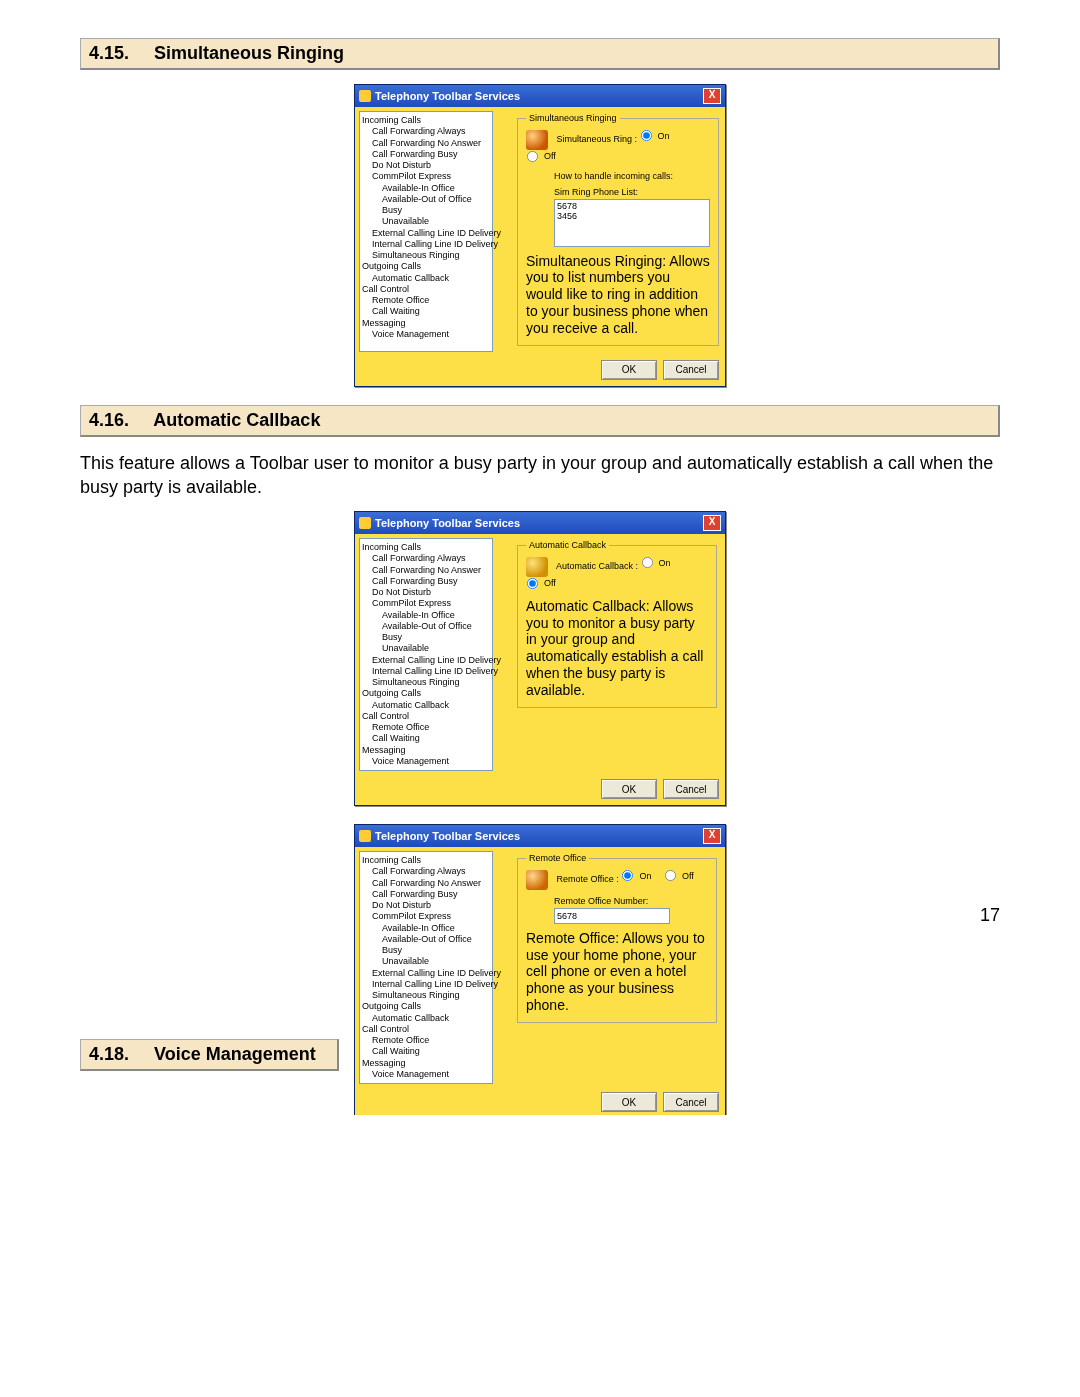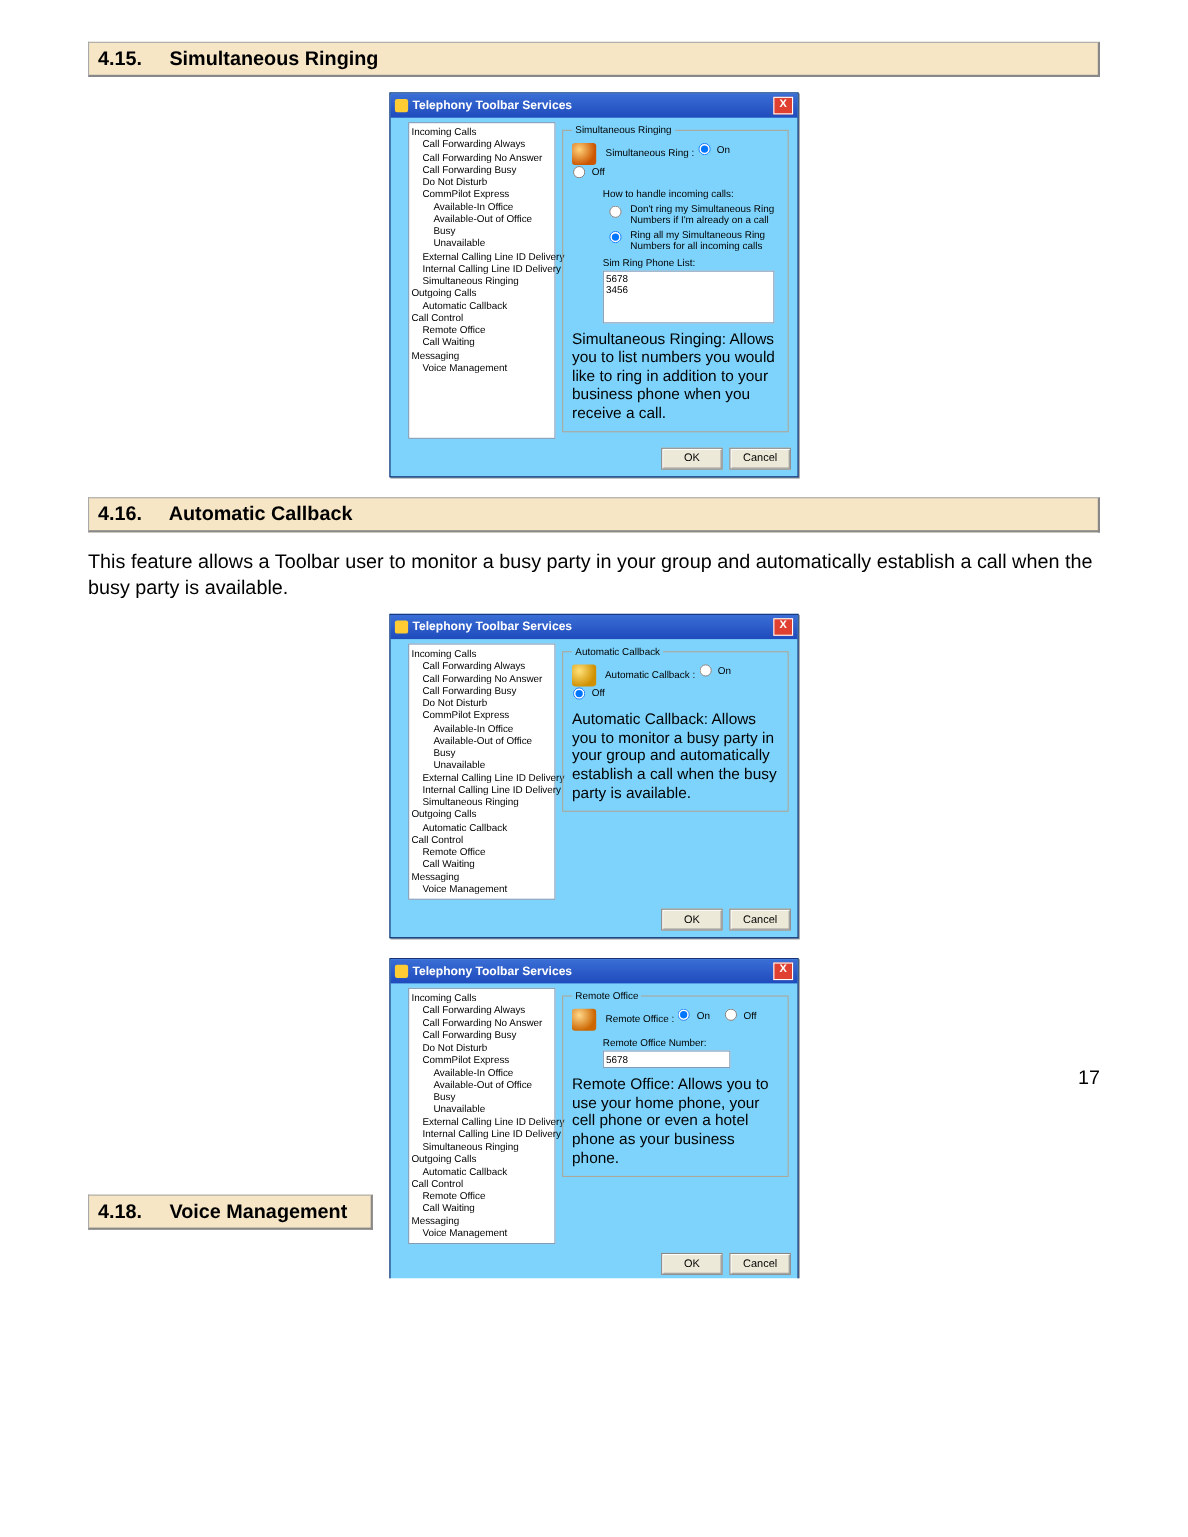--- a/index.html
+++ b/index.html
@@ -37,21 +37,21 @@
   .dialog-wrap {
     display: flex;
     justify-content: center;
     margin: 6px 0 18px 0;
   }
   .xp-window {
     width: 370px;
     font-family: Tahoma, Arial, sans-serif;
     font-size: 10px;
     border: 1px solid #0a246a;
-    background: #7dd3fc;
+    background: #fde047;
     box-shadow: 1px 1px 0 #888;
   }
   .xp-title {
     background: linear-gradient(#3a6ed5,#1f4bbd);
     color: #fff;
     font-weight: bold;
     font-size: 11px;
     padding: 3px 4px;
     display: flex;
     align-items: center;
@@ -75,22 +75,21 @@
     color: #fff;
     font-size: 10px;
     line-height: 12px;
     text-align: center;
     font-weight: bold;
     cursor: default;
   }
   .xp-body {
     display: flex;
     padding: 4px;
-    gap: 2px;
-    margin-left: 12px;
+    gap: 20px;
   }
   .tree {
     width: 128px;
     border: 1px solid #7f9db9;
     background: #fff;
     padding: 3px 2px;
     line-height: 1.25;
     font-size: 9px;
     color: #000;
   }
@@ -188,21 +187,21 @@
     padding: 0 2px;
     background: #fff;
   }
   .ro-lbl {
     margin: 6px 0 2px 28px;
     font-size: 9px;
   }
   .page-num {
     position: absolute;
     right: 80px;
-    bottom: 172px;
+    bottom: 189px;
     font-size: 18px;
   }
 </style>
 </head>
 <body>
 
 <div class="page">
 
   <div class="section-heading">
     <span class="num">4.15.</span>
@@ -250,30 +249,20 @@
               <span class="radio-row">
                   <input type="radio" checked="" style="">
                   <span>On</span>
                 </span>
               <span class="radio-row">
                   <input type="radio" style="">
                   <span>Off</span>
                 </span>
             </div>
             <div class="sub-label">How to handle incoming calls:</div>
-            <div class="opt-block">
-              <div class="opt-line">
-                  <input type="radio" style="">
-                  <span>Don't ring my Simultaneous Ring Numbers if I'm already on a call</span>
-                </div>
-              <div class="opt-line">
-                  <input type="radio" checked="" style="">
-                  <span>Ring all my Simultaneous Ring Numbers for all incoming calls</span>
-                </div>
-            </div>
             <div class="list-lbl">Sim Ring Phone List:</div>
             <textarea class="phone-list" style="">5678
 3456</textarea>
             <div class="desc-text">Simultaneous Ringing: Allows you to list numbers you would like to ring in addition to your business phone when you receive a call.</div>
           </fieldset>
         </div>
       </div>
       <div class="btn-row">
         <button class="xp-btn">OK</button>
         <button class="xp-btn">Cancel</button>

